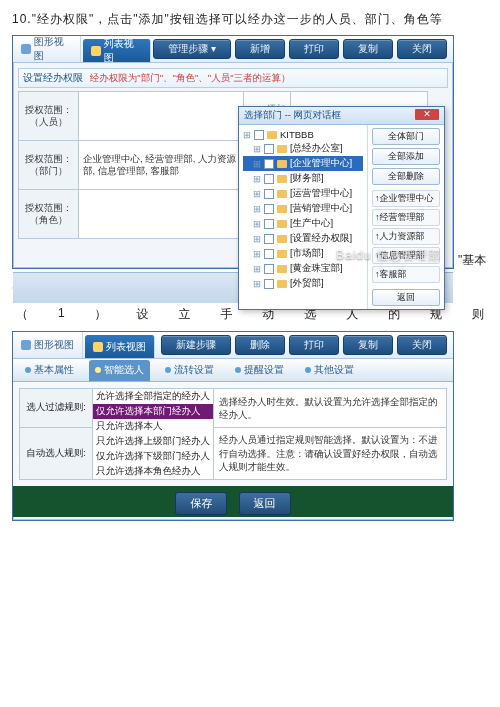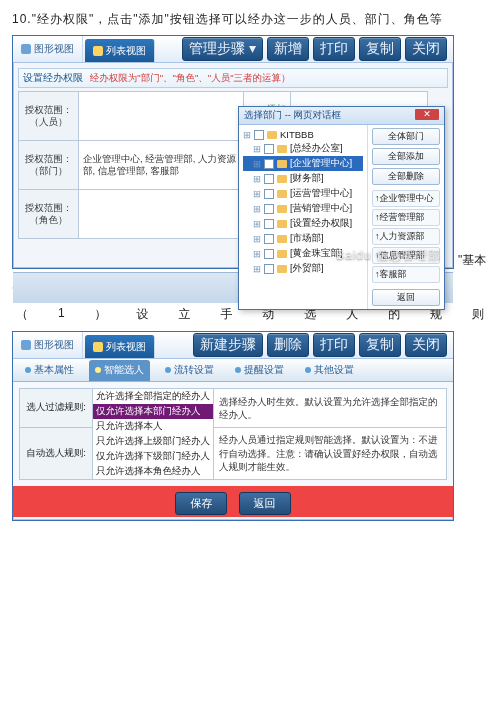--- a/index.html
+++ b/index.html
@@ -12,21 +12,21 @@
   .spaced span { display: inline-block; }
 
   
   .panel { border: 1px solid #3b6fb3; background: #f2f6fb; box-shadow: 0 0 0 1px #a9c4e6 inset; position: relative; width: 440px; }
   .topbar { height: 26px; background: linear-gradient(#ffffff, #e2ecf8); border-bottom: 1px solid #a9c4e6; display: flex; align-items: stretch; font-size: 10px; }
   .tab { display: flex; align-items: center; gap: 3px; padding: 0 8px; border-right: 1px solid #c7d7ec; color: #35608f; }
   .tab-icon { width: 10px; height: 10px; border-radius: 2px; background: #6ba3d6; }
   .tab.active { background: linear-gradient(#2e76bd, #1b5a99); color: #fff; border-radius: 3px 3px 0 0; margin: 3px 2px 0 2px; }
   .tab.active .tab-icon { background: #ffd561; }
   .right-btns { margin-left: auto; display: flex; align-items: center; gap: 4px; padding-right: 6px; }
-  .darkbtn { background: linear-gradient(#3b6fa3, #1d4d80); color: #eaf2fb; font-size: 14px; padding: 2px 6px; border-radius: 3px; border: 1px solid #14406c; box-shadow: inset 0 1px 0 rgba(255,255,255,0.25); white-space: nowrap; }
+  .darkbtn { background: linear-gradient(#3b6fa3, #1d4d80); color: #eaf2fb; font-size: 10px; padding: 2px 14px; border-radius: 3px; border: 1px solid #14406c; box-shadow: inset 0 1px 0 rgba(255,255,255,0.25); white-space: nowrap; }
   .subtabs { height: 22px; display: flex; align-items: flex-end; gap: 6px; padding-left: 6px; font-size: 10px; color: #2b5e95; background: linear-gradient(#fefefe, #d9e6f3); border-bottom: 1px solid #97b7db; }
   .subtab { display: flex; align-items: center; gap: 3px; padding: 3px 6px 4px 6px; }
   .bullet { width: 6px; height: 6px; border-radius: 50%; background: #5aa0d6; }
   .subtab.active { background: #5c93c9; color: #fff; border-radius: 3px 3px 0 0; }
   .subtab.active .bullet { background: #ffef8e; }
 
   
   .s1 { height: 232px; }
   .s1-body { position: relative; padding: 5px; }
   .s1-title { font-size: 10px; color: #155089; background: linear-gradient(#f7fbff, #e8f1fa); border: 1px solid #b6cfe8; padding: 2px 4px; }
@@ -65,21 +65,21 @@
   .s2 .subtabs { gap: 9px; }
   .s2-body { padding: 6px; background: #f5f8fc; }
   .opt-table { border-collapse: collapse; width: 100%; }
   .opt-table td { border: 1px solid #b7c9da; font-size: 9.5px; padding: 4px 5px; vertical-align: middle; background: #fff; }
   .opt-table .lbl { width: 62px; text-align: center; background: #eef3f8; }
   .opt-table .listcell { width: 110px; padding: 0; vertical-align: top; }
   .listbox { font-size: 9.5px; }
   .listbox .opt { padding: 1px 3px; white-space: nowrap; }
   .listbox .sel { background: #701a75; color: #fff; }
   .opt-table .desc { font-size: 9.5px; color: #333; line-height: 1.4; }
-  .s2-footer { text-align: center; padding: 6px 0 2px 0; background: #ef4444; }
+  .s2-footer { text-align: center; padding: 6px 0 2px 0; background: #14532d; }
   .navybtn { display: inline-block; font-size: 11px; background: linear-gradient(#3e6ea0, #234d78); color: #fff; border-radius: 3px; padding: 3px 14px; border: 1px solid #13375c; margin: 0 4px; }
 </style>
 </head>
 <body>
 
 <div class="page">
 
   <div class="instr">10."经办权限"，点击"添加"按钮选择可以经办这一步的人员、部门、角色等</div>
 
   <div class="caption-row">
@@ -175,20 +175,25 @@
                   <span>[运营管理中心]</span>
                 </div>
                 <div class="row lvl1 hasplus">
                   <span class="cb"></span>
                   <span class="fold-icon"></span>
                   <span>[营销管理中心]</span>
                 </div>
                 <div class="row lvl1 hasplus">
                   <span class="cb"></span>
                   <span class="fold-icon"></span>
+                  <span>[生产中心]</span>
+                </div>
+                <div class="row lvl1 hasplus">
+                  <span class="cb"></span>
+                  <span class="fold-icon"></span>
                   <span>[设置经办权限]</span>
                 </div>
                 <div class="row lvl1 hasplus">
                   <span class="cb"></span>
                   <span class="fold-icon"></span>
                   <span>[市场部]</span>
                 </div>
                 <div class="row lvl1 hasplus">
                   <span class="cb"></span>
                   <span class="fold-icon"></span>

